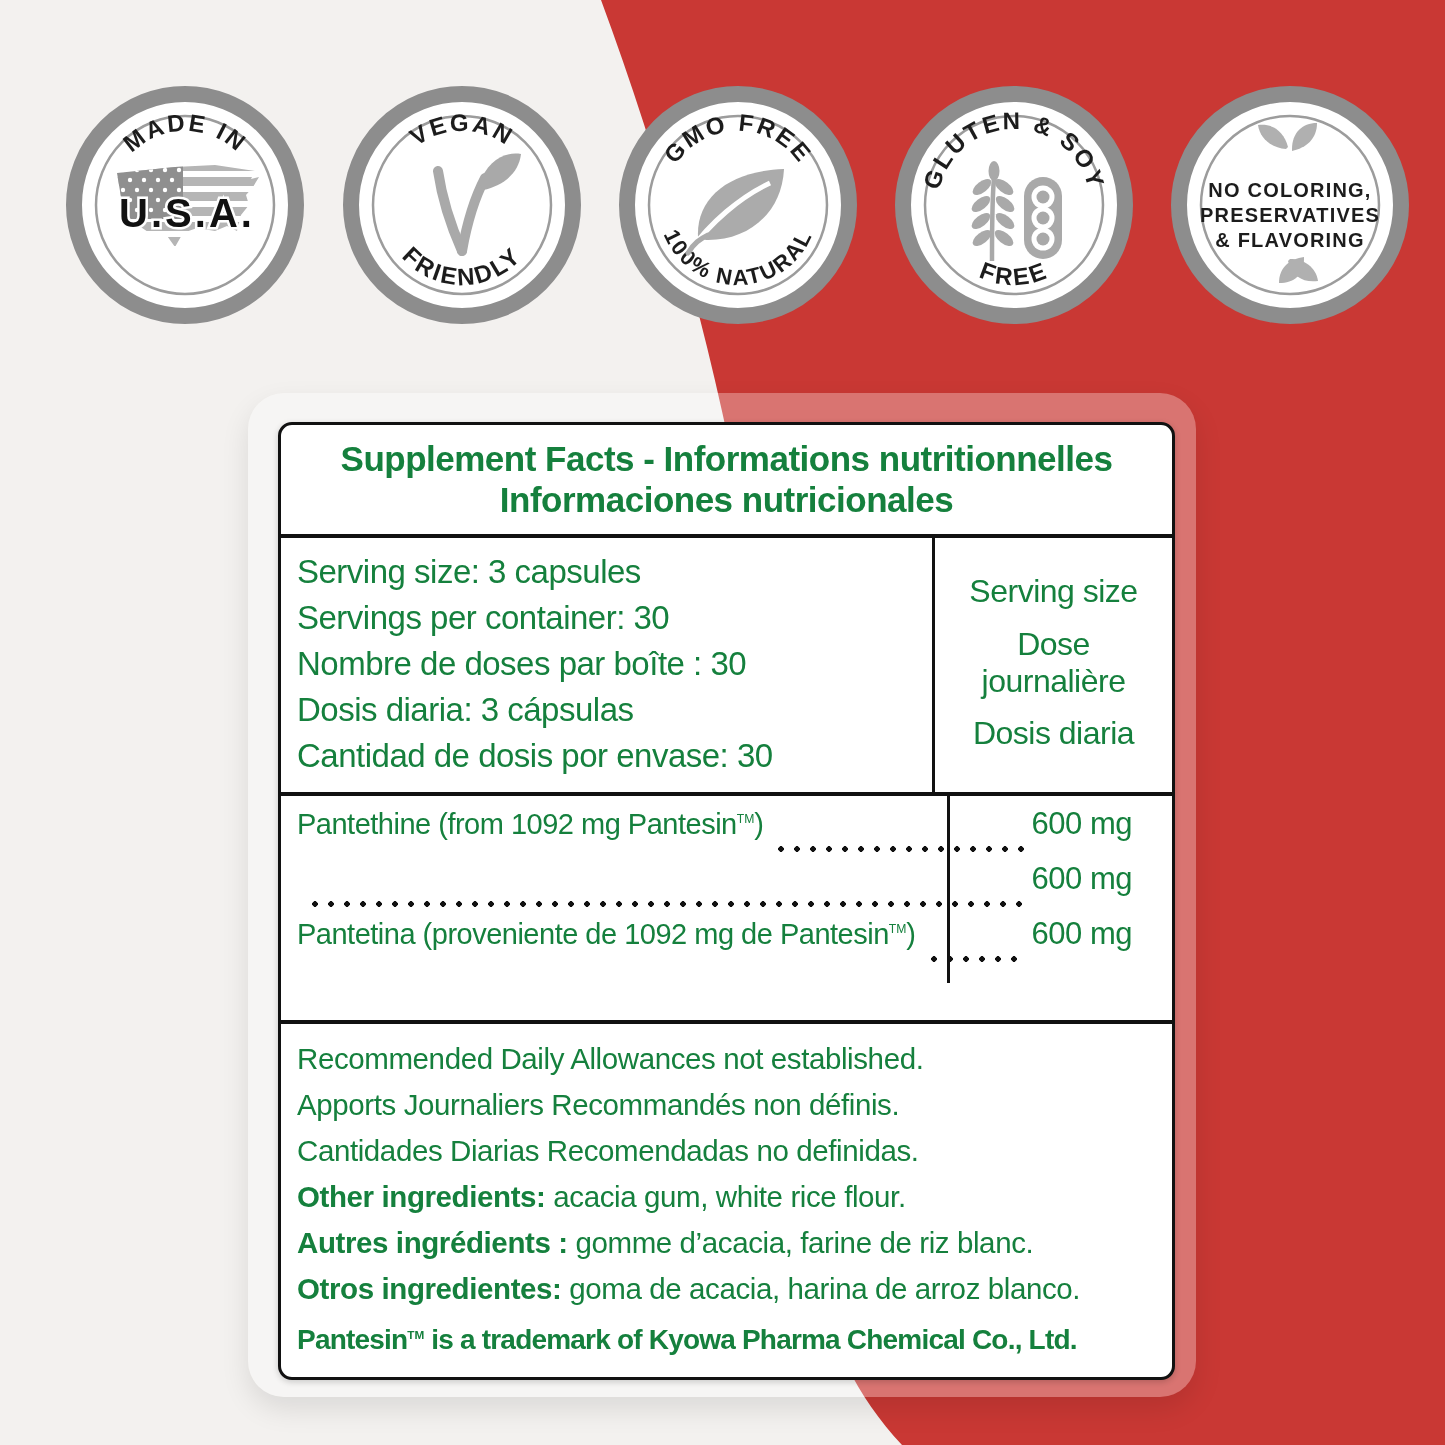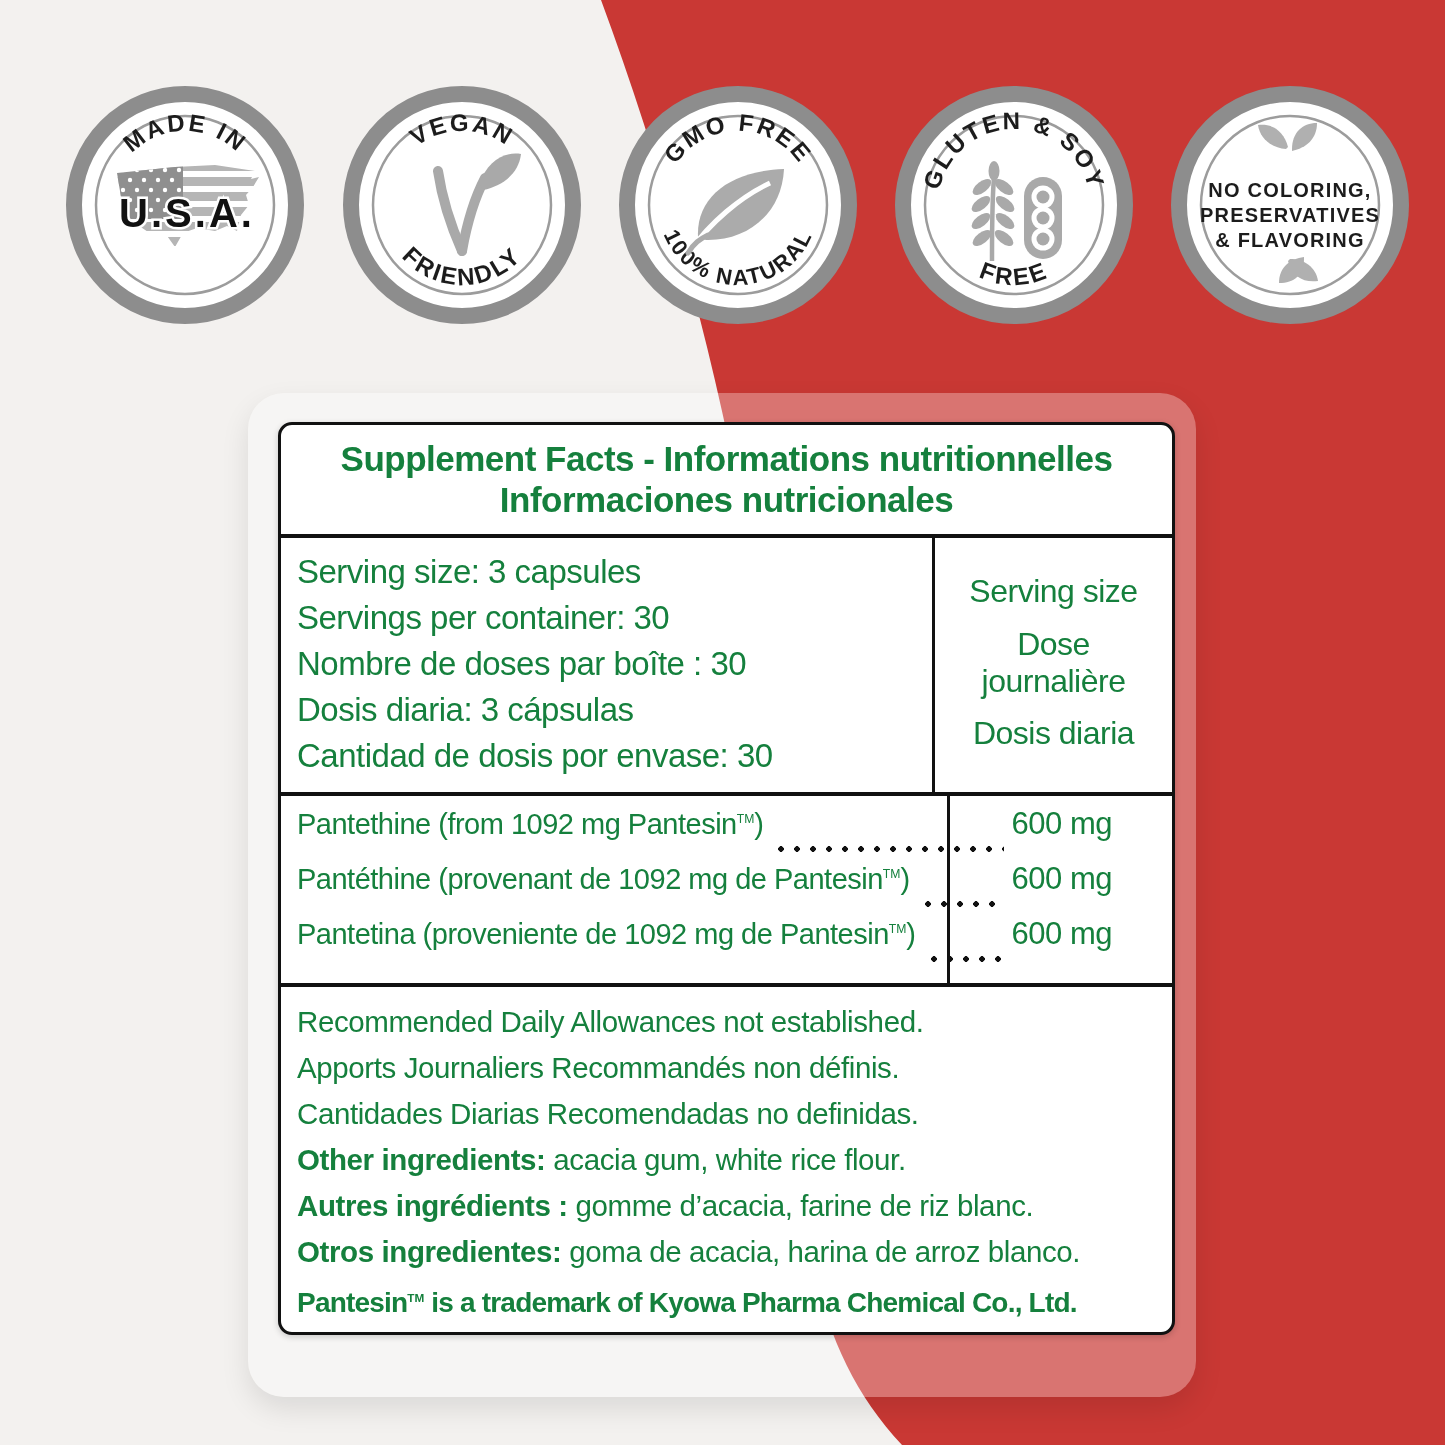--- a/index.html
+++ b/index.html
@@ -22,30 +22,30 @@
   .facts{position:absolute;left:278px;top:422px;width:897px;box-sizing:border-box;background:#fff;
          border:3.5px solid #111;border-radius:14px;overflow:hidden;color:#15803d;
          box-shadow:0 2px 6px rgba(0,0,0,0.18);}
   .tbl-header{text-align:center;font-weight:bold;font-size:35px;line-height:41px;
               padding:13px 6px 14px;border-bottom:4px solid #111;letter-spacing:-0.5px;}
   .tbl-serving{display:flex;border-bottom:4px solid #111;}
   .serv-left{flex:1;padding:11px 0 13px 16px;font-size:33px;line-height:46px;letter-spacing:-0.5px;}
   .serv-right{width:205px;border-left:3.5px solid #111;display:flex;flex-direction:column;
               justify-content:space-between;text-align:center;font-size:32px;line-height:37px;
               padding:35px 16px 40px;letter-spacing:-0.5px;}
-  .tbl-nutrients{position:relative;padding:10px 60px 12px 16px;}
+  .tbl-nutrients{position:relative;padding:10px 40px 12px 16px;}
   .vdiv{position:absolute;left:665.5px;top:0;bottom:0;width:3.5px;background:#111;}
   .nrow{display:flex;align-items:baseline;height:55px;font-size:29px;letter-spacing:-0.5px;position:relative;}
   .nlabel{white-space:nowrap;}
   .leader{flex:1;height:6px;margin:0 8px 9px 10px;align-self:flex-end;
           background-image:radial-gradient(circle,#111 2.6px,transparent 3px);
           background-size:16px 6px;background-position:0 50%;background-repeat:repeat-x;}
   .nvalue{font-size:31px;white-space:nowrap;}
-  .tbl-foot{border-top:4px solid #111;padding:12px 14px 6px 16px;font-size:29.5px;line-height:46px;
-            letter-spacing:-0.4px;}
+  .tbl-foot{border-top:4px solid #111;padding:12px 14px 14px 16px;font-size:29.5px;line-height:46px;
+            letter-spacing:-0.4px;margin-top:37px;}
   .tbl-foot .line{white-space:nowrap;}
   .b{font-weight:bold;}
   .tm{font-size:0.42em;vertical-align:super;letter-spacing:0;font-weight:inherit;}
   .tm-line{font-size:28px;letter-spacing:-0.8px;}
 </style>
 </head>
 <body>
 
 <div class="canvas">
 
@@ -214,21 +214,20 @@
     </div>
 
     <div class="tbl-nutrients">
       <div class="vdiv"></div>
       <div class="nrow">
         <span class="nlabel"><span>Pantethine (from 1092 mg Pantesin</span><sup class="tm">TM</sup><span>)</span></span>
         <span class="leader"></span>
         <span class="nvalue">600 mg</span>
       </div>
       <div class="nrow">
-        <span class="nlabel"><span>Pantéthine (provenant de 1092 mg de Pantesin</span><sup class="tm">TM</sup><span>)</span></span>
         <span class="leader"></span>
         <span class="nvalue">600 mg</span>
       </div>
       <div class="nrow">
         <span class="nlabel"><span>Pantetina (proveniente de 1092 mg de Pantesin</span><sup class="tm">TM</sup><span>)</span></span>
         <span class="leader"></span>
         <span class="nvalue">600 mg</span>
       </div>
     </div>
 

